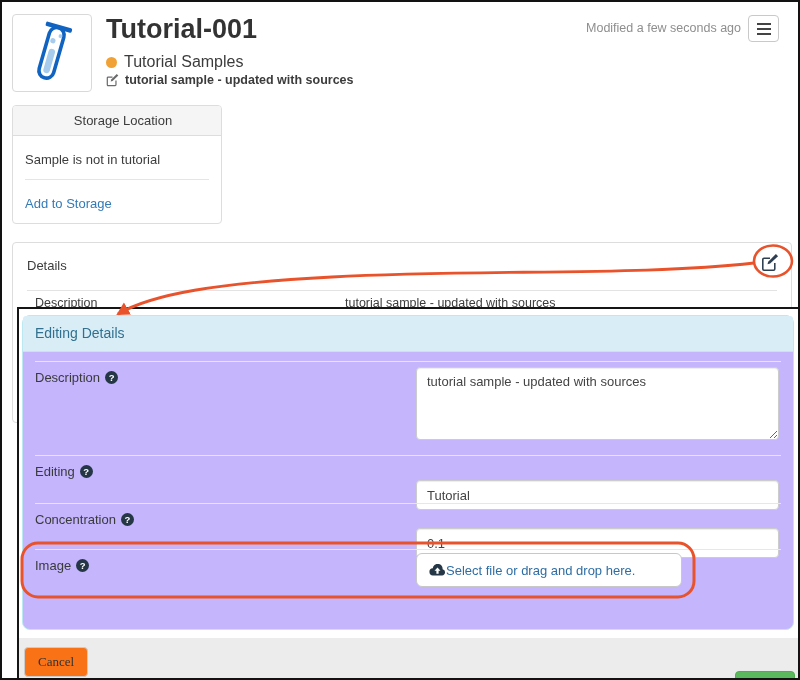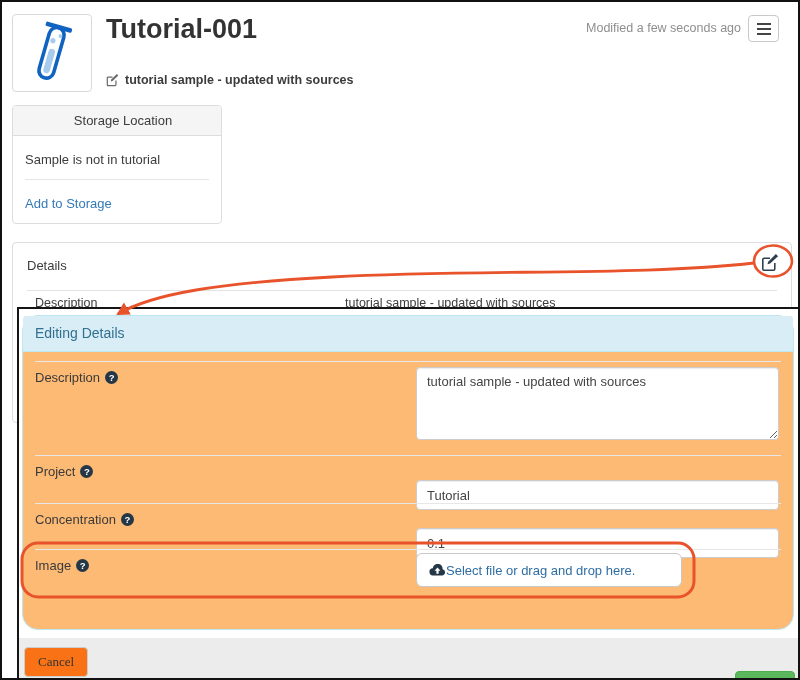--- a/index.html
+++ b/index.html
@@ -42,21 +42,21 @@
   .details-edit-btn { position:absolute; right:12px; top:11px; width:18px; height:18px;
                       color:#2c3e50; cursor:pointer; background:none; border:none; }
   .details-div { position:absolute; left:14px; right:14px; top:47px; border-top:1px solid #e3e3e3; }
   .details-row-label { position:absolute; left:22px; top:53px; font-size:12.5px; color:#3c3c3c; }
   .details-row-value { position:absolute; left:332px; top:53px; font-size:12.5px; color:#3c3c3c; }
 
   
   .modal { position:absolute; left:15px; top:305px; width:785px; height:375px; background:#fff;
            border-top:2px solid #151515; border-left:2px solid #151515; z-index:5; }
   .epanel { position:absolute; left:3px; top:6px; width:772px; height:315px;
-            border:1px solid #bce8f1; border-radius:16px; background:#fdba74; }
+            border:1px solid #bce8f1; border-radius:8px; background:#c4b5fd; }
   .epanel-head { position:absolute; left:0; right:0; top:0; height:36px; background:#d9edf7;
                  border-bottom:1px solid #bce8f1; border-radius:3px 3px 0 0;
                  line-height:35px; padding-left:12px; font-size:14px; color:#31708f; }
   .ediv { position:absolute; left:12px; right:12px; border-top:1px solid #e7e7e7; }
   .flabel { position:absolute; left:12px; font-size:13px; color:#3a3a3a; display:flex;
             align-items:center; gap:5px; }
   .qmark { display:inline-flex; width:13px; height:13px; border-radius:50%; background:#253746;
            color:#fff; font-size:9.5px; font-weight:bold; align-items:center; justify-content:center;
            cursor:pointer; }
   .ta { position:absolute; left:393px; top:51px; width:363px; height:73px; border:1px solid #ccc;
@@ -98,20 +98,24 @@
           <rect x="19" y="6" width="15" height="52" rx="7.5" fill="#fff" stroke="#1063c0" stroke-width="3.6"></rect>
           <rect x="23.2" y="28" width="6.6" height="25" rx="3.3" fill="#a6cbec"></rect>
           <circle cx="24.5" cy="20" r="2.6" fill="#a6cbec"></circle>
           <circle cx="30.5" cy="13.5" r="1.9" fill="#a6cbec"></circle>
           <rect x="13" y="3" width="27" height="4.6" rx="1.5" fill="#1063c0"></rect>
         </g>
       </svg>
     </span>
   </div>
   <h1 class="page-title">Tutorial-001</h1>
+  <div class="group-row">
+    <span class="group-dot"></span>
+    <span class="group-label">Tutorial Samples</span>
+  </div>
   <div class="note-row">
     <span class="icon-edit">
       <svg viewBox="0 0 15 15">
           <path d="M11.5 7.5v5a1 1 0 0 1-1 1h-8a1 1 0 0 1-1-1v-8a1 1 0 0 1 1-1h5" fill="none" stroke="currentColor" stroke-width="1.4"></path>
           <path d="M14.2 1.8 12.4 0 6 6.4 5.4 8.6 7.6 8Z" fill="currentColor"></path>
         </svg>
     </span>
     <span class="note-text">tutorial sample - updated with sources</span>
   </div>
   <span class="modified">Modified a few seconds ago</span>
@@ -153,21 +157,21 @@
 
       <div class="flabel" style="top:54px;">
         <span>Description</span>
         <span class="qmark">?</span>
       </div>
       <textarea class="ta" style="">tutorial sample - updated with sources</textarea>
 
       <div class="ediv" style="top:139px;"></div>
 
       <div class="flabel" style="top:148px;">
-        <span>Project</span>
+        <span>Editing</span>
         <span class="qmark">?</span>
       </div>
       <input class="tin" style="top: 144px;" type="text" value="Tutorial">
 
       <div class="ediv" style="top:187px;"></div>
 
       <div class="flabel" style="top:196px;">
         <span>Concentration</span>
         <span class="qmark">?</span>
       </div>

